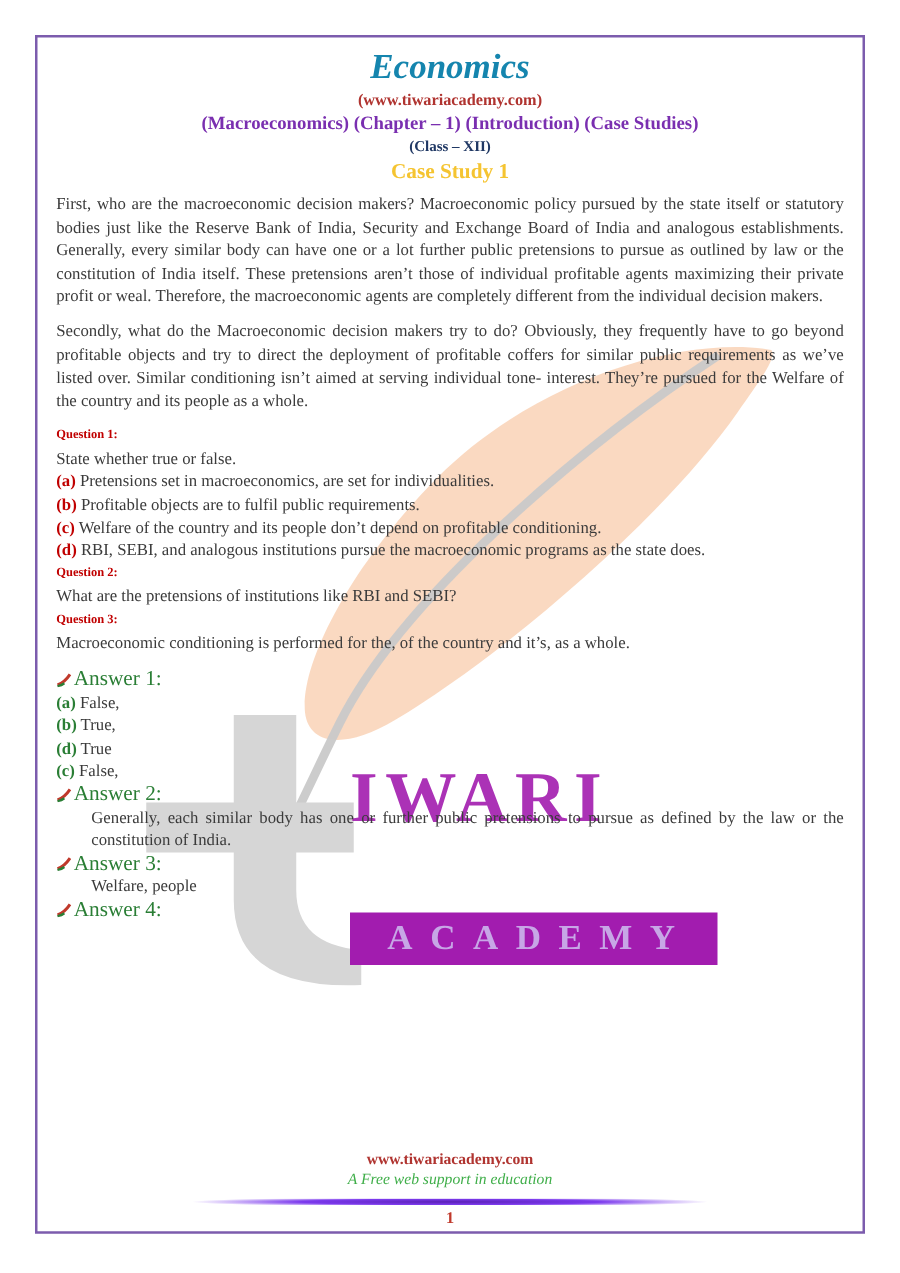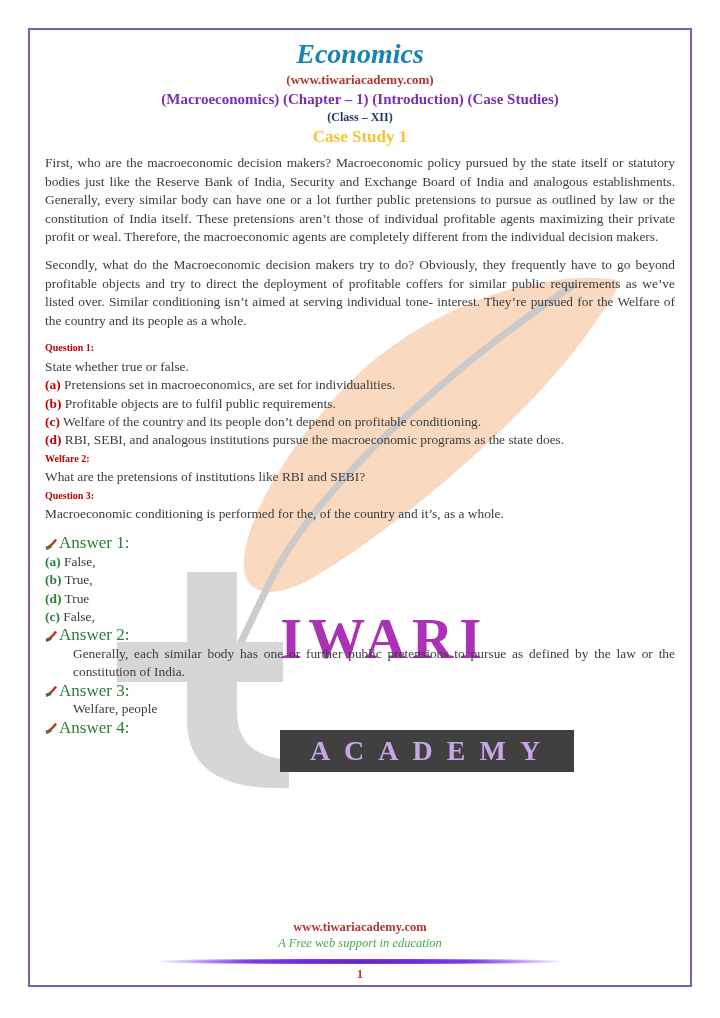--- a/index.html
+++ b/index.html
@@ -9,21 +9,21 @@
     border:2px solid #7C5CAD; background:#ffffff; overflow:hidden;
   }
   
   .wm-layer { position:absolute; inset:0; z-index:0; pointer-events:none; }
   .wm-iwari {
     position:absolute; left:250px; top:576px; font-family:"Liberation Serif", serif;
     font-weight:bold; font-size:57px; letter-spacing:6px; color:#a21caf; opacity:.9;
   }
   .wm-academy {
     position:absolute; left:250px; top:700px; width:294px; height:42px;
-    background:#404040; display:flex; align-items:center; justify-content:center;
+    background:#a21caf; display:flex; align-items:center; justify-content:center;
     font-family:"Liberation Serif", serif; font-weight:bold; font-size:28px;
     letter-spacing:14px; color:#C7A6E6; padding-left:10px;
   }
   
   .content { position:relative; z-index:1; padding:8px 15px 0 15px; color:#3B3B3B; }
   .hdr { text-align:center; }
   .doc-title { color:#1585AE; font-style:italic; font-weight:bold; font-size:28px; line-height:32px; }
   .doc-site  { color:#B03430; font-weight:bold; font-size:13px; line-height:16px; margin-top:2px; }
   .doc-sub   { color:#7A2FB0; font-weight:bold; font-size:15px; line-height:18px; margin-top:2px; }
   .doc-class { color:#203864; font-weight:bold; font-size:12px; line-height:15px; margin-top:2px; }
@@ -80,21 +80,21 @@
     <div>
       <div class="q-label">Question 1:</div>
       <div class="q-line">State whether true or false.</div>
       <div class="item"><span class="item-label-q">(a)</span> <span>Pretensions set in macroeconomics, are set for individualities.</span></div>
       <div class="item"><span class="item-label-q">(b)</span> <span>Profitable objects are to fulfil public requirements.</span></div>
       <div class="item"><span class="item-label-q">(c)</span> <span>Welfare of the country and its people don’t depend on profitable conditioning.</span></div>
       <div class="item"><span class="item-label-q">(d)</span> <span>RBI, SEBI, and analogous institutions pursue the macroeconomic programs as the state does.</span></div>
     </div>
 
     <div>
-      <div class="q-label">Welfare 2:</div>
+      <div class="q-label">Question 2:</div>
       <div class="q-line">What are the pretensions of institutions like RBI and SEBI?</div>
     </div>
     <div>
       <div class="q-label">Question 3:</div>
       <div class="q-line">Macroeconomic conditioning is performed for the, of the country and it’s, as a whole.</div>
     </div>
 
     <div class="answers">
       <div>
         <div class="ans-head">

